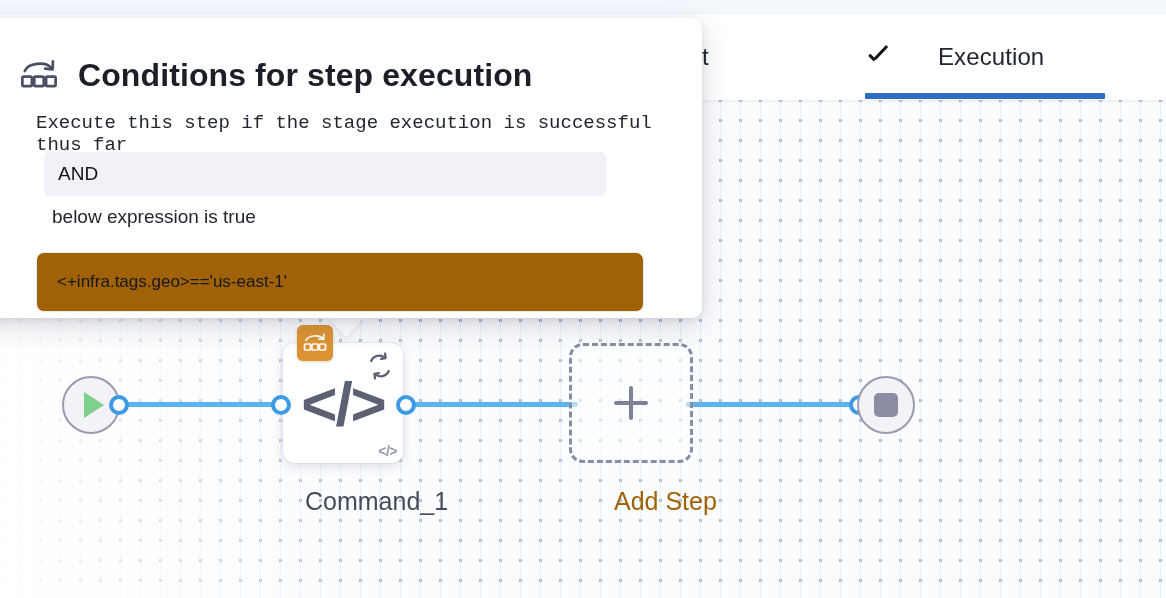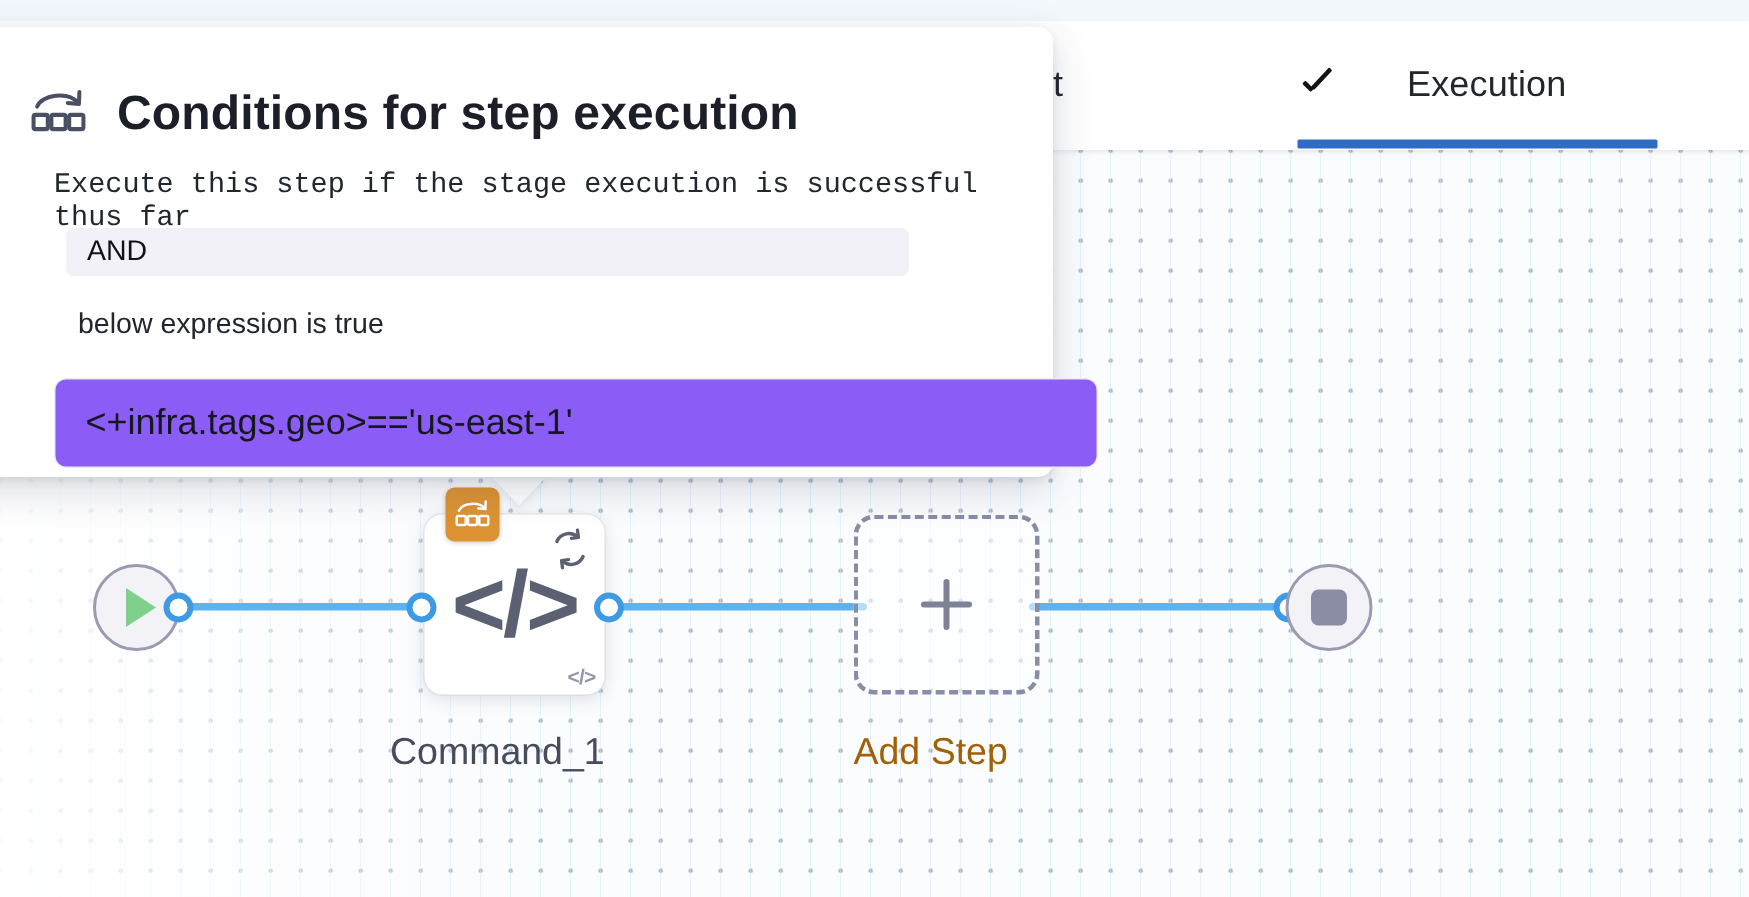--- a/index.html
+++ b/index.html
@@ -198,20 +198,21 @@
     align-items: center;
     justify-content: center;
     box-shadow: 0 1px 3px rgba(60,50,20,0.22);
   }
   .node-label {
     position: absolute;
     top: 487px;
     font-size: 25px;
     color: #474b5c;
     white-space: nowrap;
+    margin-left: 45px;
   }
   .label-command { left: 260px; }
   .label-addstep { left: 569px; color: #a16207; }
 
   
   .add-step-box {
     position: absolute;
     left: 569px; top: 343px;
     width: 124px; height: 120px;
     border: 3px dashed #898ea6;
@@ -290,43 +291,43 @@
     position: absolute;
     font-size: 19px;
     color: #22262e;
   }
   .line-successful { left: 76px; top: 94px; font-family: Liberation Mono, monospace; }
   .line-expression { left: 92px; top: 188px; }
 
   .and-field {
     position: absolute;
     left: 84px; top: 134px;
-    width: 562px; height: 32px;
+    width: 562px; height: 44px;
     background: #f2f1f8;
     border-radius: 5px;
     display: flex;
     align-items: center;
     padding-left: 14px;
     box-sizing: border-box;
     font-size: 19px;
     color: #111318;
     cursor: pointer;
   }
   .expr-field {
     position: absolute;
     left: 76px; top: 234px;
-    width: 696px; height: 60px;
-    background: #8b5cf6;
+    width: 608px; height: 60px;
+    background: #a16207;
     border: 1px solid #e9ebf1;
     border-radius: 8px;
     display: flex;
     align-items: center;
     padding-left: 20px;
     box-sizing: border-box;
-    font-size: 24px;
+    font-size: 17px;
     color: #15181f;
     cursor: text;
   }
 </style>
 </head>
 <body>
 
 <div id="root">
 
   <div class="canvas"></div>

